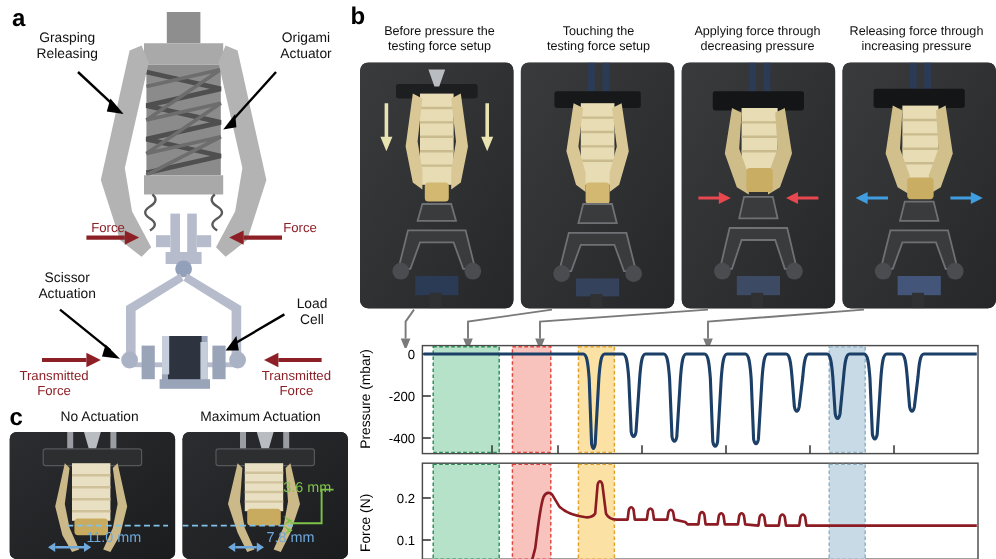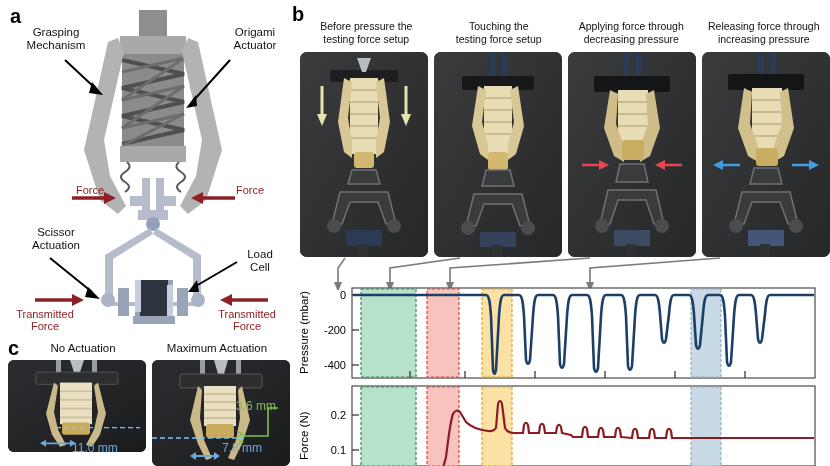--- a/index.html
+++ b/index.html
@@ -179,21 +179,21 @@
         <polygon points="197,106 186,108 196,95" stroke="none"></polygon>
         <line x1="50" y1="258" x2="92" y2="292"></line>
         <polygon points="88,287 100,299 85,297" stroke="none"></polygon>
         <line x1="237" y1="262" x2="196" y2="286"></line>
         <polygon points="199,292 188,292 197,280" stroke="none"></polygon>
       </g>
     </svg>
 
     <div class="a-label" style="left:12px; top:26px; width:88px;">
       <span>Grasping</span><br>
-      <span>Mechanism</span>
+      <span>Releasing</span>
     </div>
     <div class="a-label" style="left:222px; top:26px; width:66px;">
       <span>Origami</span><br>
       <span>Actuator</span>
     </div>
     <div class="a-label" style="left:18px; top:226px; width:76px;">
       <span>Scissor</span><br>
       <span>Actuation</span>
     </div>
     <div class="a-label" style="left:236px; top:248px; width:48px;">
@@ -491,21 +491,21 @@
       <text transform="translate(18,178) rotate(-90)" font-family="Liberation Sans, sans-serif" font-size="11.5" fill="#000">Force (N)</text>
     </svg>
   </div>
 
   <div class="panel-letter" id="panel-c-letter">c</div>
 
   <div id="panel-c">
     <div class="c-caption" style="left:28px; top:6px; width:110px;">No Actuation</div>
     <div class="c-caption" style="left:152px; top:6px; width:130px;">Maximum Actuation</div>
 
-    <div class="c-photo" style="left:8px; top:24px; width:138px; height:92px;">
+    <div class="c-photo" style="left:8px; top:24px; width:138px; height:106px;">
       <svg width="100%" height="100%" viewBox="0 0 138 106" preserveAspectRatio="none">
         <defs>
           <linearGradient id="bgC" x1="0" y1="0" x2="1" y2="1">
             <stop offset="0%" stop-color="#2c2d30"></stop>
               <stop offset="100%" stop-color="#1b1c1e"></stop>
           </linearGradient>
         </defs>
         <rect width="138" height="106" fill="url(#bgC)"></rect>
         <rect x="48" y="0" width="5" height="16" fill="#9a9da1"></rect>
         <rect x="84" y="0" width="5" height="16" fill="#9a9da1"></rect>

